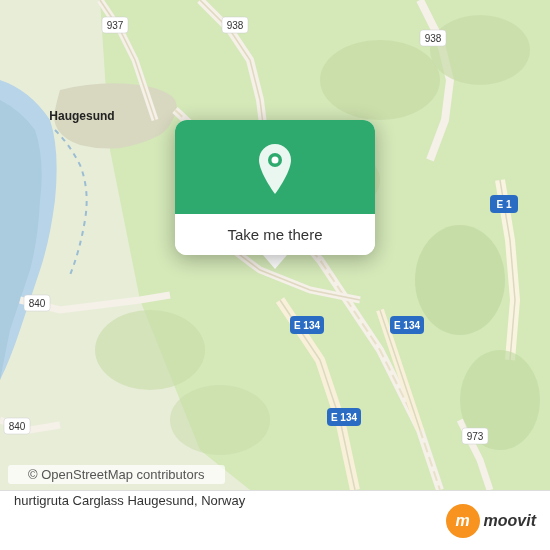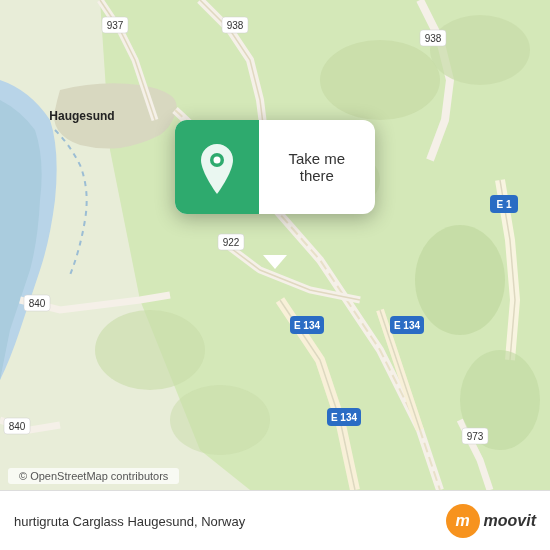--- a/index.html
+++ b/index.html
@@ -31,21 +31,21 @@
     
     #popup-card {
       position: absolute;
       top: 120px;
       left: 50%;
       transform: translateX(-50%);
       background: white;
       border-radius: 12px;
       box-shadow: 0 4px 20px rgba(0,0,0,0.3);
       display: flex;
-      flex-direction: row;
+      flex-direction: column;
       align-items: center;
       overflow: hidden;
       width: 200px;
       z-index: 10;
     }
 
     #popup-green-area {
       background-color: #2eaa6e;
       width: 100%;
       display: flex;
@@ -85,21 +85,20 @@
       border-top: 14px solid white;
       z-index: 9;
     }
 
     
     #bottom-bar {
       width: 550px;
       height: 60px;
       background: white;
       display: flex;
-      align-items: center;
       padding: 0 14px;
       border-top: 1px solid #ddd;
     }
 
     #moovit-logo {
       display: flex;
       align-items: center;
       gap: 4px;
     }
 
@@ -224,21 +223,21 @@
         <path d="M22 2C13.16 2 6 9.16 6 18c0 12.5 16 34 16 34s16-21.5 16-34C38 9.16 30.84 2 22 2z" fill="white" opacity="0.9"></path>
         <circle cx="22" cy="18" r="7" fill="#2eaa6e"></circle>
         <circle cx="22" cy="18" r="3.5" fill="white"></circle>
       </svg>
     </div>
     <button id="popup-button">Take me there</button>
   </div>
 
   <div id="popup-tail" style="top: 255px; margin-top: 0px;"></div>
 
-  <div style="position:absolute; bottom:6px; left:8px; font-size:11px; color:#555; background: rgba(255,255,255,0.7); padding:2px 11px; border-radius:3px;">
+  <div style="position:absolute; bottom:6px; left:8px; font-size:13px; color:#555; background: rgba(255,255,255,0.7); padding:2px 20px; border-radius:3px;">
     <span>© OpenStreetMap contributors</span>
   </div>
 </div>
 
 <div id="bottom-bar">
   <div style="flex:1;">
     <span style="font-size:13px; color:#333; font-weight:500;">hurtigruta Carglass Haugesund, Norway</span>
   </div>
   <div id="moovit-logo">
     <div id="moovit-circle">

